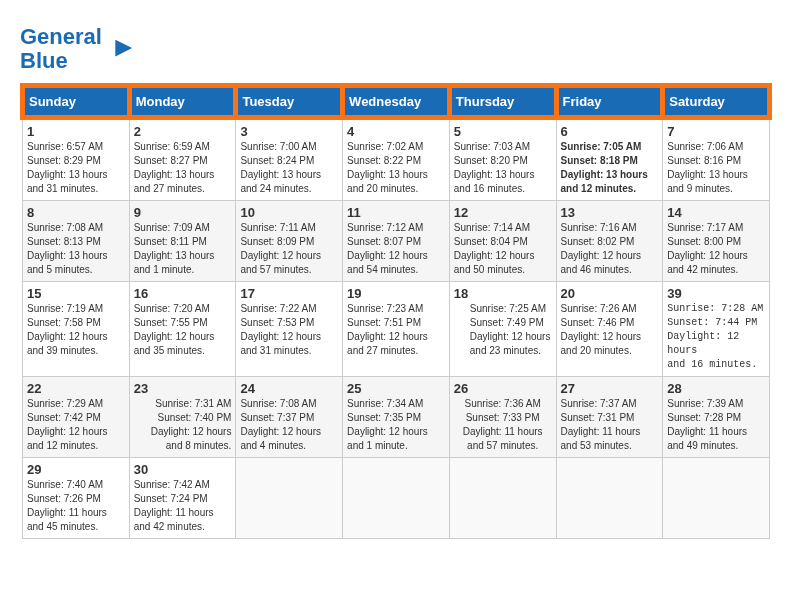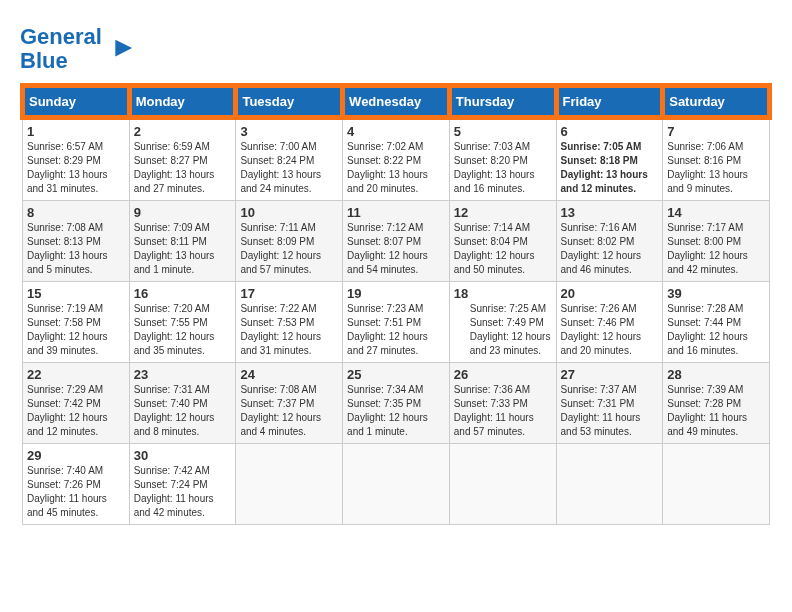--- a/index.html
+++ b/index.html
@@ -260,58 +260,58 @@
         </td>
         <td>
           <span class="day-num">20</span>
           <div class="day-info" style="white-space: pre-line;">Sunrise: 7:26 AM
 Sunset: 7:46 PM
 Daylight: 12 hours
 and 20 minutes.</div>
         </td>
         <td>
           <span class="day-num">39</span>
-          <div class="day-info" style="white-space: pre-line;">Sunrise: 7:28 AM
+          <div class="day-info" style="white-space: pre-line; font-family: Liberation Mono, monospace;">Sunrise: 7:28 AM
 Sunset: 7:44 PM
 Daylight: 12 hours
 and 16 minutes.</div>
         </td>
       </tr>
       <tr>
         <td>
           <span class="day-num">22</span>
           <div class="day-info" style="white-space: pre-line;">Sunrise: 7:29 AM
 Sunset: 7:42 PM
 Daylight: 12 hours
 and 12 minutes.</div>
         </td>
         <td>
           <span class="day-num">23</span>
-          <div class="day-info" style="white-space: pre-line;">Sunrise: 7:31 AM
+          <div class="day-info" style="white-space: pre-line; text-align: right;">Sunrise: 7:31 AM
 Sunset: 7:40 PM
 Daylight: 12 hours
 and 8 minutes.</div>
         </td>
         <td>
           <span class="day-num">24</span>
           <div class="day-info" style="white-space: pre-line;">Sunrise: 7:08 AM
 Sunset: 7:37 PM
 Daylight: 12 hours
 and 4 minutes.</div>
         </td>
         <td>
           <span class="day-num">25</span>
           <div class="day-info" style="white-space: pre-line;">Sunrise: 7:34 AM
 Sunset: 7:35 PM
 Daylight: 12 hours
 and 1 minute.</div>
         </td>
         <td>
           <span class="day-num">26</span>
-          <div class="day-info" style="white-space: pre-line;">Sunrise: 7:36 AM
+          <div class="day-info" style="white-space: pre-line; text-align: center;">Sunrise: 7:36 AM
 Sunset: 7:33 PM
 Daylight: 11 hours
 and 57 minutes.</div>
         </td>
         <td>
           <span class="day-num">27</span>
           <div class="day-info" style="white-space: pre-line;">Sunrise: 7:37 AM
 Sunset: 7:31 PM
 Daylight: 11 hours
 and 53 minutes.</div>

